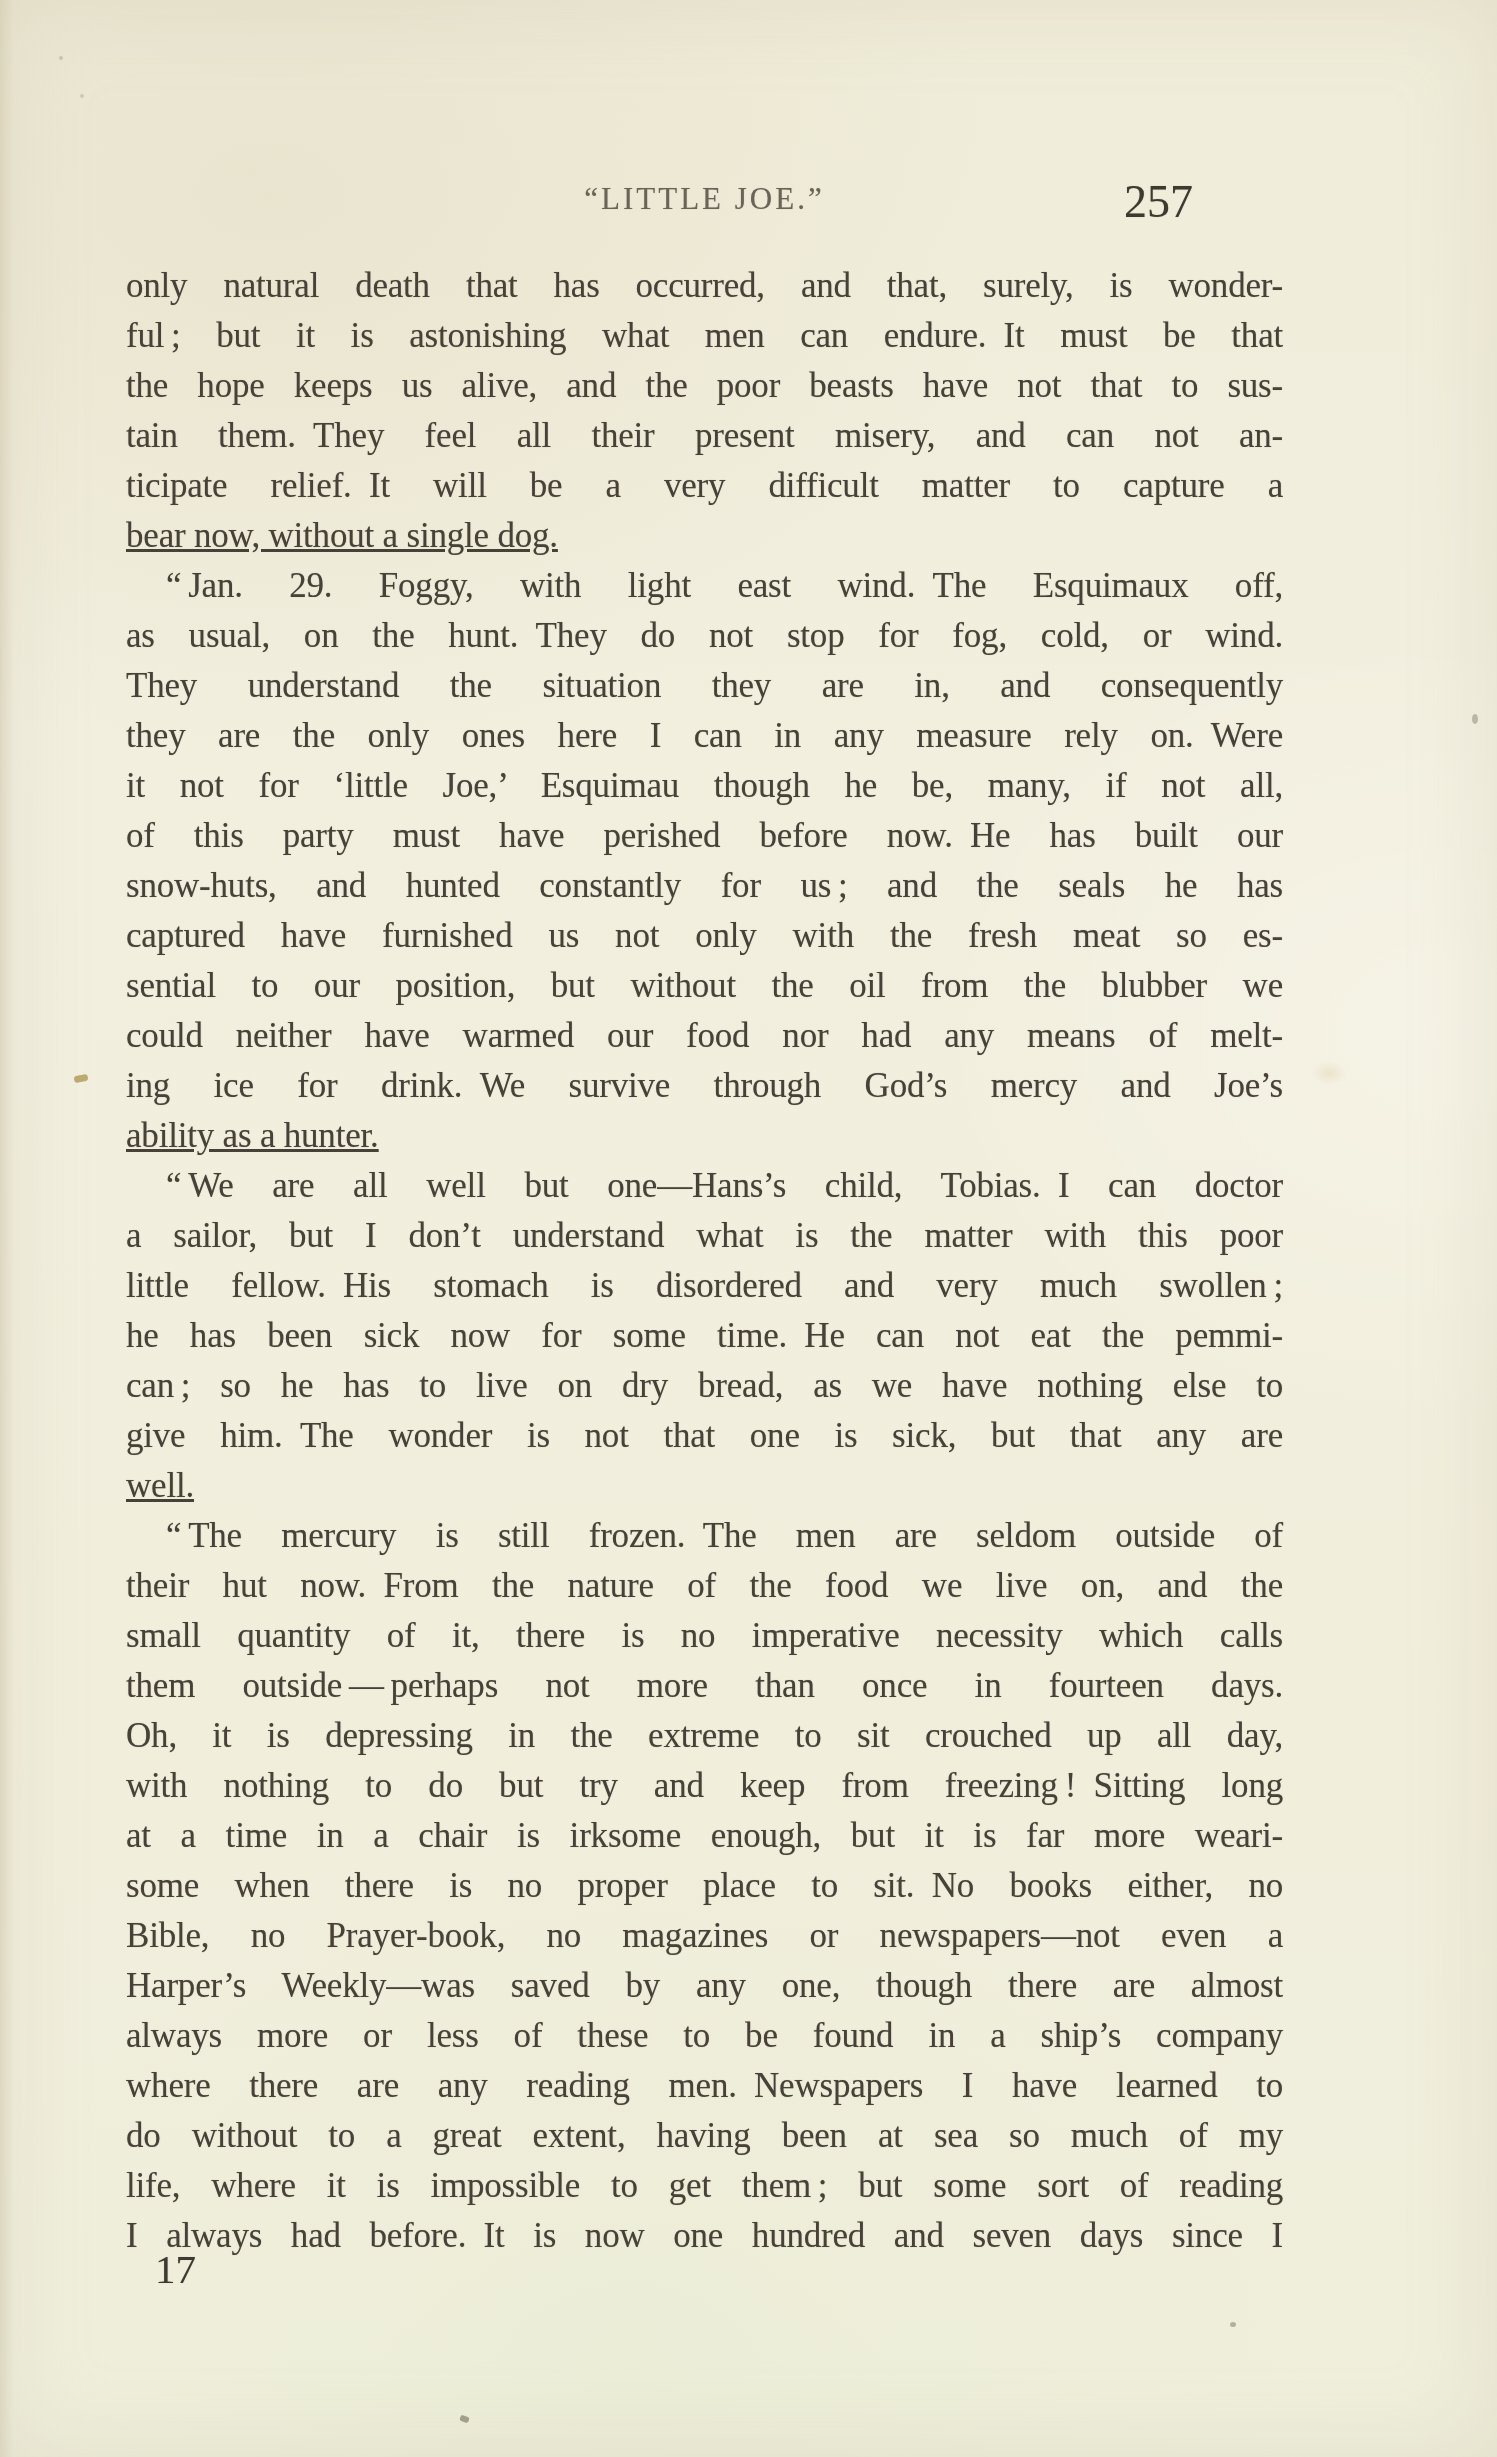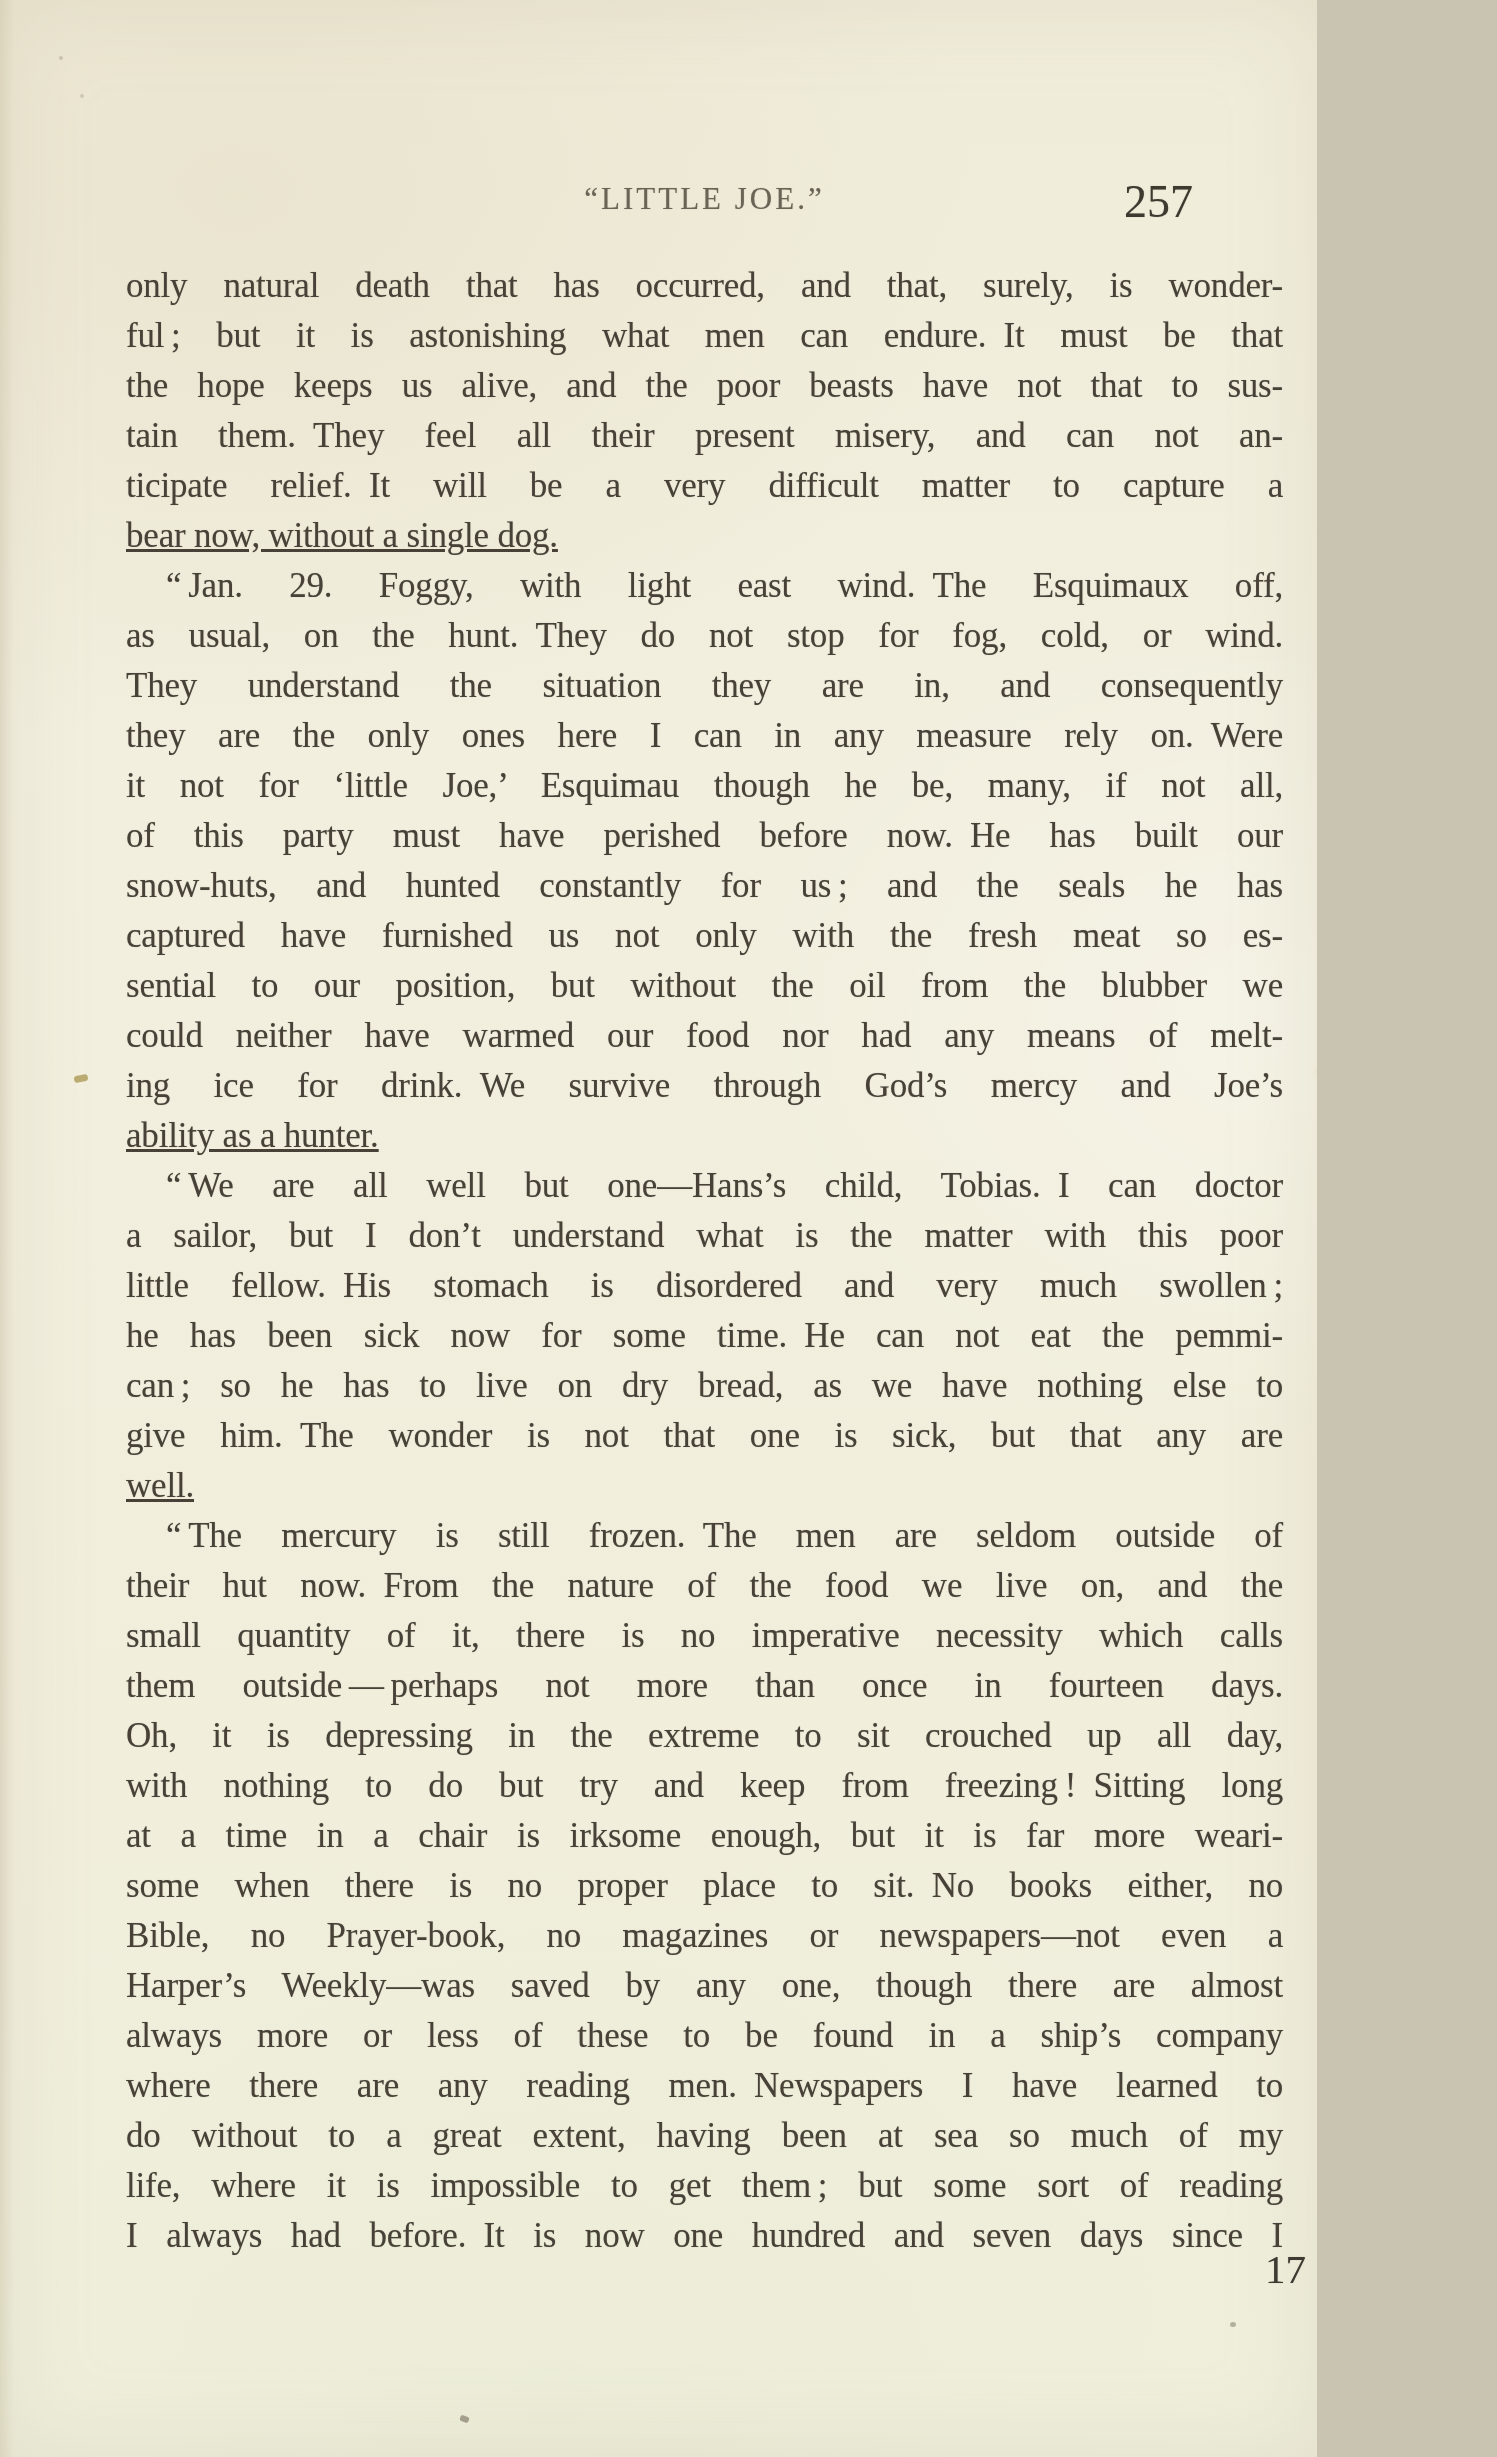--- a/index.html
+++ b/index.html
@@ -1,18 +1,18 @@
 <!DOCTYPE html>
 <html><head>
 <meta charset="utf-8">
 <style>
   html,body{margin:0;padding:0;background:#c9c4b2;}
   .page{
     position:relative;
-    width:1317px;height:2458px;
+    width:1497px;height:2458px;
     overflow:hidden;
     background:
       radial-gradient(1194px 896px at 18% 8%, rgba(224,215,188,.38), transparent 62%),
       radial-gradient(896px 697px at 96% 42%, rgba(255,255,248,.28), transparent 60%),
       radial-gradient(1095px 846px at 42% 97%, rgba(229,233,206,.32), transparent 65%),
       linear-gradient(90deg, rgba(190,180,150,.30), rgba(190,180,150,0) 14px),
       linear-gradient(180deg, #efecd9 0%, #f2efdf 30%, #f1eedc 70%, #efefdc 100%);
     box-shadow: inset 0 0 90px rgba(185,175,145,.22);
     font-family:"Liberation Serif", serif;
   }
@@ -38,22 +38,22 @@
     letter-spacing:-0.2px;
     color:#474137;
     text-align:justify;
     text-shadow:0 0 1px rgba(71,65,55,.35);
   }
   .line{text-align-last:justify;}
   .line.last{text-align-last:left;text-decoration:underline;}
   .line.indent{text-indent:40px;}
   .it{}
   .signature{
-    position:absolute;left:122px;top:2245px;width:1157px;
-    text-align:right;
+    position:absolute;left:128px;top:2245px;width:1157px;
+    text-align:left;
     font-size:41px;line-height:48px;
     color:#3e3a31;
     transform:translateX(27px);
     text-shadow:0 0 1px rgba(62,58,49,.35);
   }
   .speck{position:absolute;display:block;}
   .s1{left:74px;top:1075px;width:14px;height:7px;background:#ad9a55;border-radius:4px;transform:rotate(-10deg);opacity:.8;}
   .s2{left:1472px;top:714px;width:6px;height:10px;background:#a59f90;border-radius:50%;opacity:.7;}
   .s3{left:1230px;top:2322px;width:6px;height:5px;background:#948e7f;border-radius:50%;opacity:.65;}
   .s4{left:460px;top:2416px;width:9px;height:6px;background:#857e6d;border-radius:2px;transform:rotate(18deg);opacity:.7;}

